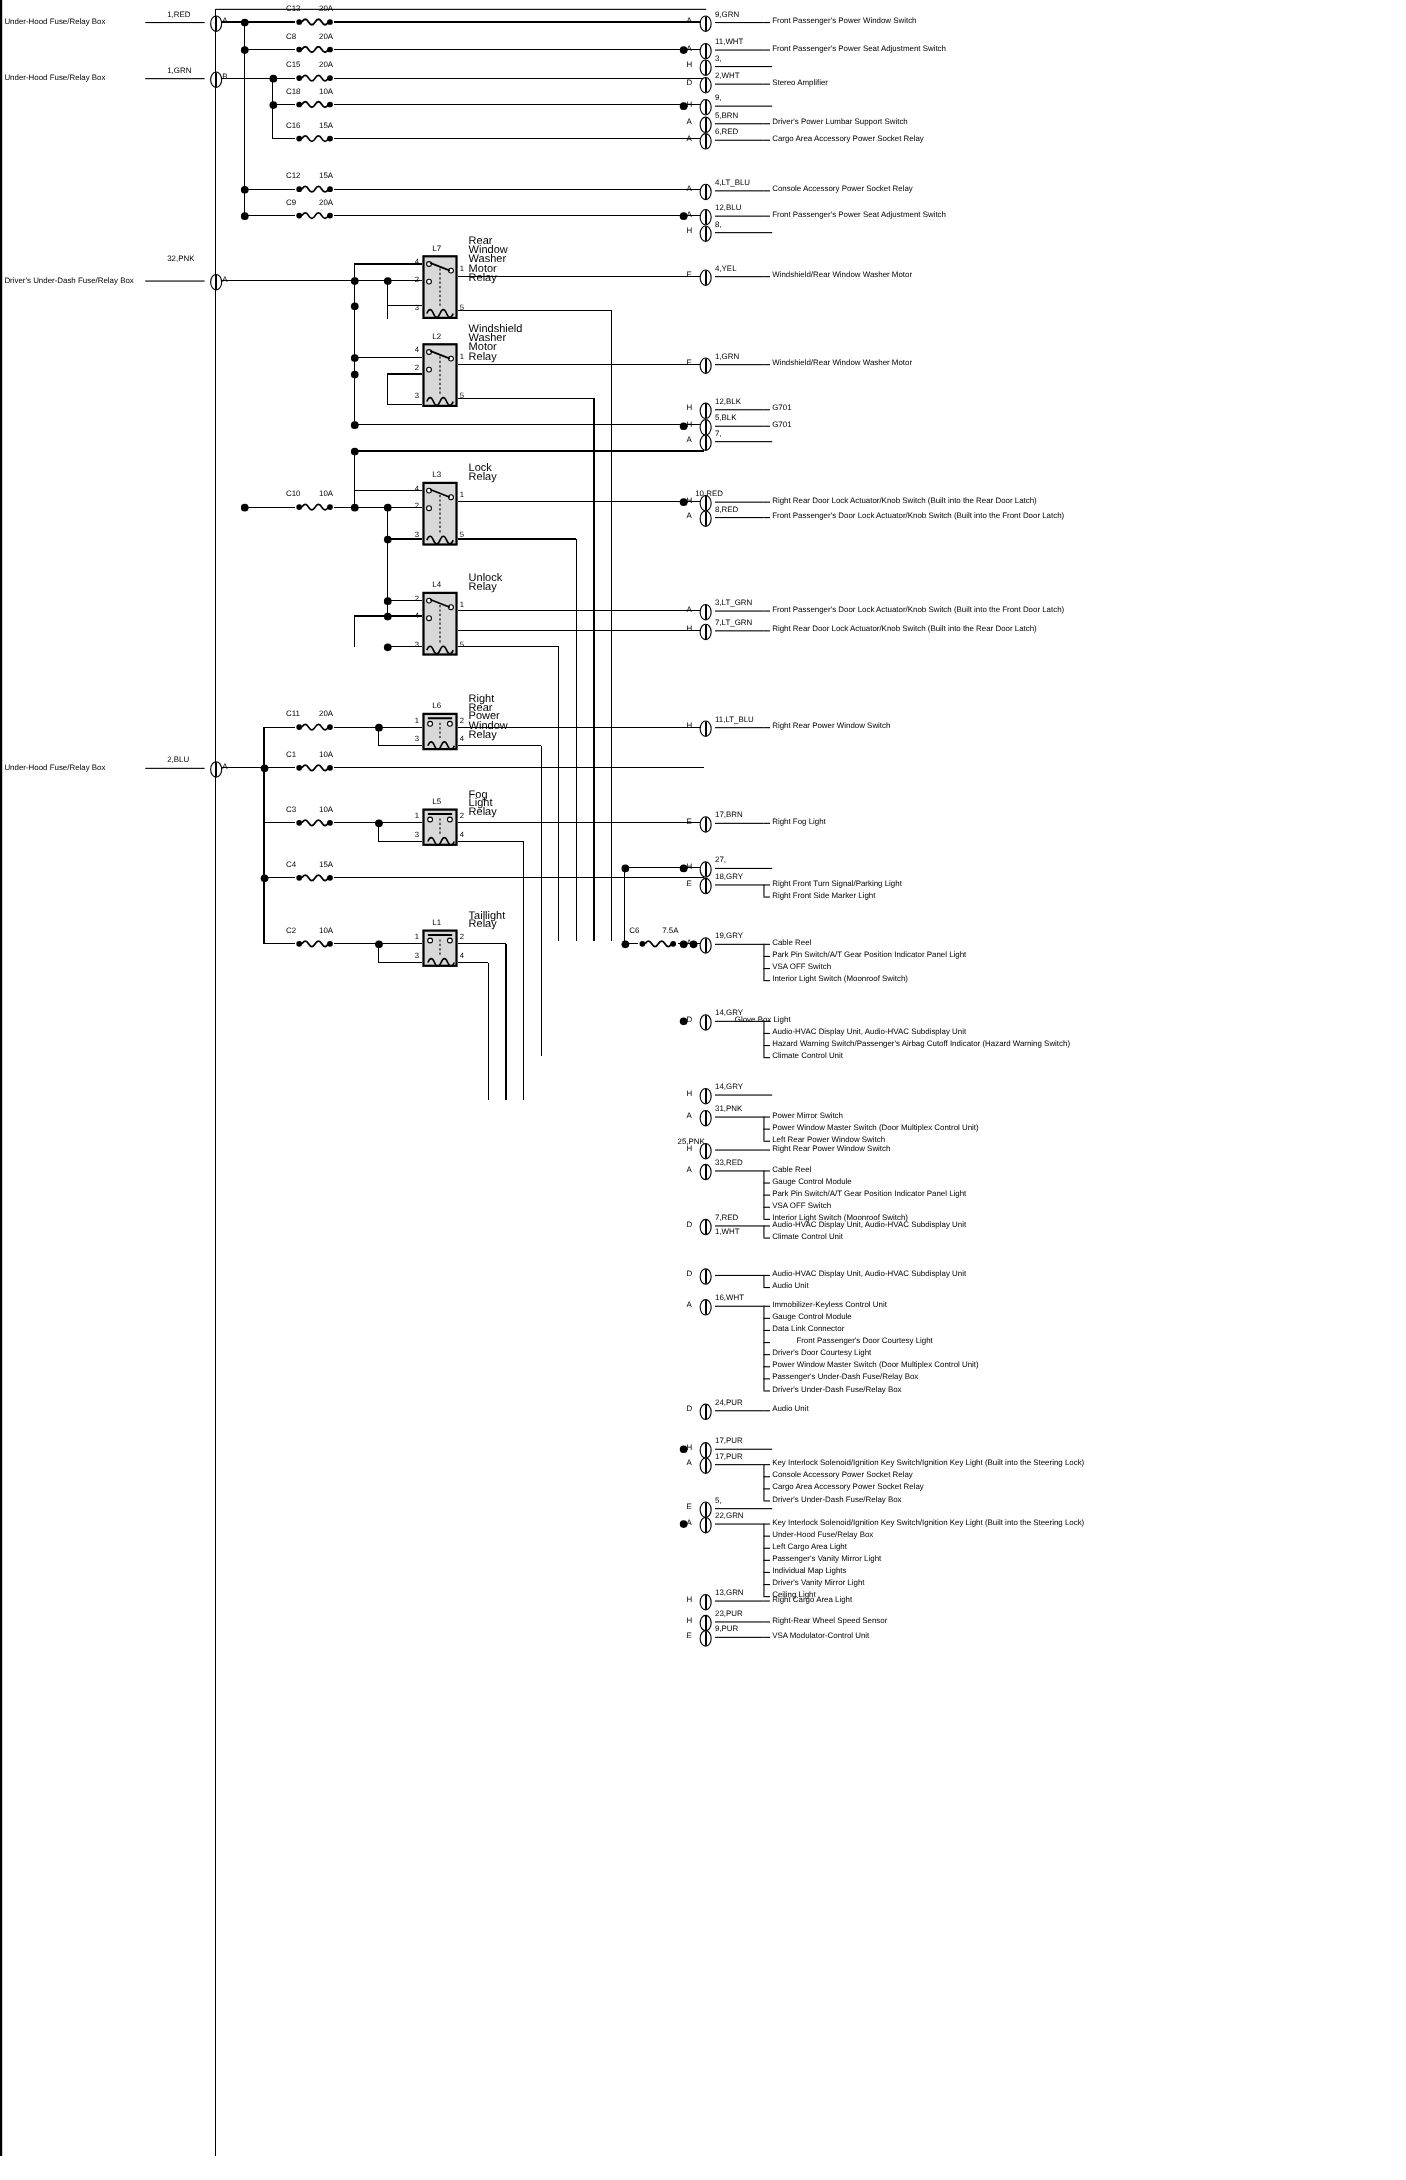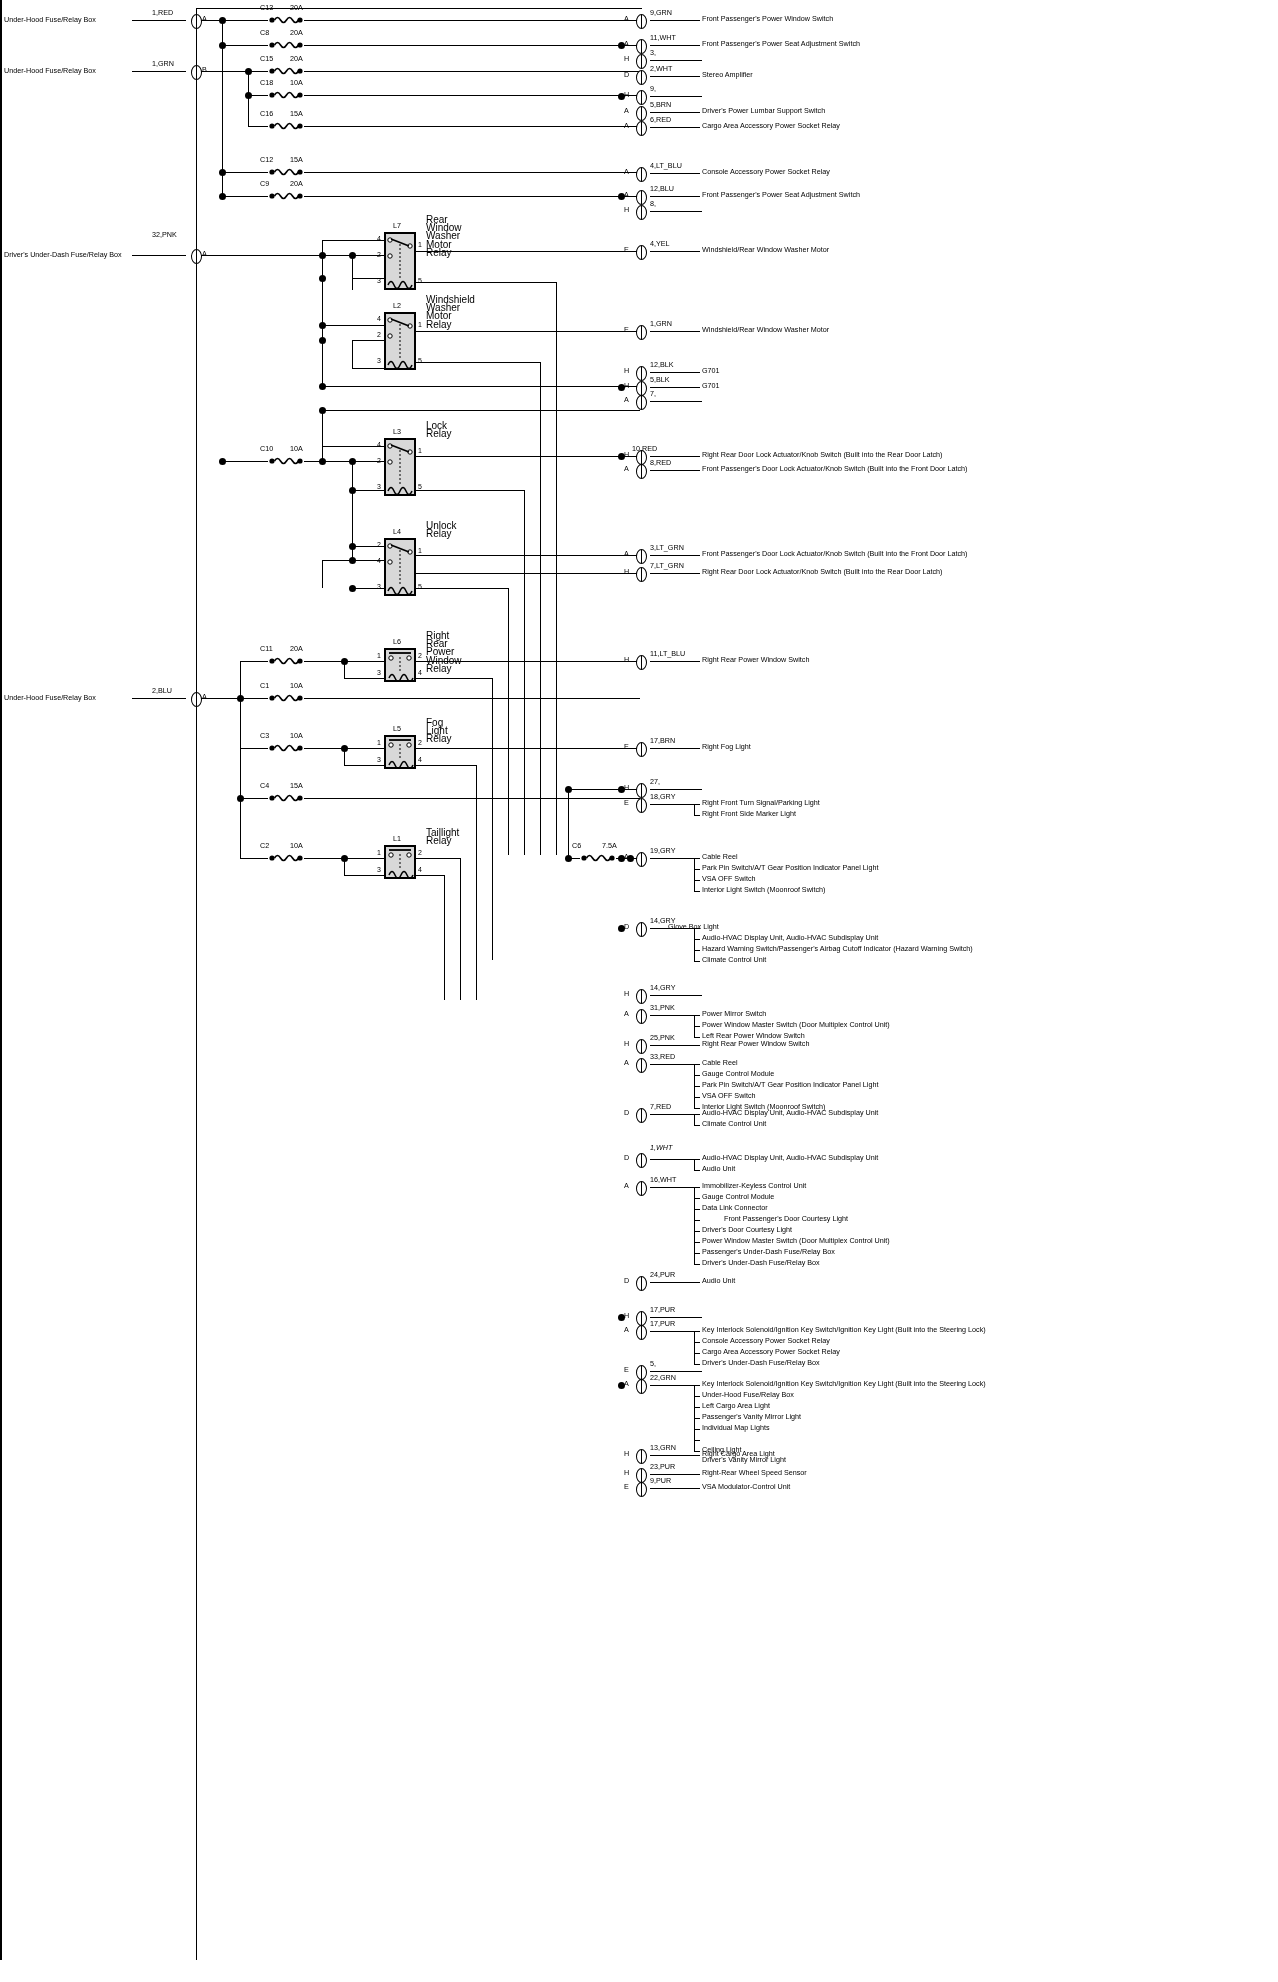--- a/index.html
+++ b/index.html
@@ -563,21 +563,21 @@
       <div class="w h" style="left: 650px; top: 1015px; width: 44px;"></div>
       <div class="w v" style="left: 694px; top: 1015px; height: 22px;"></div>
       <div class="w h" style="left: 694px; top: 1015px; width: 6px;"></div>
       <div class="t" style="left: 702px; top: 1010px;">Power Mirror Switch</div>
       <div class="w h" style="left: 694px; top: 1026px; width: 6px;"></div>
       <div class="t" style="left: 702px; top: 1021px;">Power Window Master Switch (Door Multiplex Control Unit)</div>
       <div class="w h" style="left: 694px; top: 1037px; width: 6px;"></div>
       <div class="t" style="left: 702px; top: 1032px;">Left Rear Power Window Switch</div>
       <div class="conn" style="left: 636px; top: 1039px;"></div>
       <div class="t" style="left: 624px; top: 1040px;">H</div>
-      <div class="t" style="left: 650px; top: 1034px;">25,PNK</div>
+      <div class="t" style="left: 616px; top: 1034px;">25,PNK</div>
       <div class="w h" style="left: 650px; top: 1045px; width: 44px;"></div>
       <div class="w h" style="left: 694px; top: 1045px; width: 6px;"></div>
       <div class="t" style="left: 702px; top: 1040px;">Right Rear Power Window Switch</div>
       <div class="conn" style="left: 636px; top: 1058px;"></div>
       <div class="t" style="left: 624px; top: 1059px;">A</div>
       <div class="t" style="left: 650px; top: 1053px;">33,RED</div>
       <div class="w h" style="left: 650px; top: 1064px; width: 44px;"></div>
       <div class="w v" style="left: 694px; top: 1064px; height: 44px;"></div>
       <div class="w h" style="left: 694px; top: 1064px; width: 6px;"></div>
       <div class="t" style="left: 702px; top: 1059px;">Cable Reel</div>
@@ -593,21 +593,21 @@
       <div class="t" style="left: 624px; top: 1109px;">D</div>
       <div class="t" style="left: 650px; top: 1103px;">7,RED</div>
       <div class="w h" style="left: 650px; top: 1114px; width: 44px;"></div>
       <div class="w v" style="left: 694px; top: 1114px; height: 11px;"></div>
       <div class="w h" style="left: 694px; top: 1114px; width: 6px;"></div>
       <div class="t" style="left: 702px; top: 1109px;">Audio-HVAC Display Unit, Audio-HVAC Subdisplay Unit</div>
       <div class="w h" style="left: 694px; top: 1125px; width: 6px;"></div>
       <div class="t" style="left: 702px; top: 1120px;">Climate Control Unit</div>
       <div class="conn" style="left: 636px; top: 1153px;"></div>
       <div class="t" style="left: 624px; top: 1154px;">D</div>
-      <div class="t" style="left: 650px; top: 1144px; font-style: italic;">1,WHT</div>
+      <div class="t" style="left: 650px; top: 1116px;">1,WHT</div>
       <div class="w h" style="left: 650px; top: 1159px; width: 44px;"></div>
       <div class="w v" style="left: 694px; top: 1159px; height: 11px;"></div>
       <div class="w h" style="left: 694px; top: 1159px; width: 6px;"></div>
       <div class="t" style="left: 702px; top: 1154px;">Audio-HVAC Display Unit, Audio-HVAC Subdisplay Unit</div>
       <div class="w h" style="left: 694px; top: 1170px; width: 6px;"></div>
       <div class="t" style="left: 702px; top: 1165px;">Audio Unit</div>
       <div class="conn" style="left: 636px; top: 1181px;"></div>
       <div class="t" style="left: 624px; top: 1182px;">A</div>
       <div class="t" style="left: 650px; top: 1176px;">16,WHT</div>
       <div class="w h" style="left: 650px; top: 1187px; width: 44px;"></div>
@@ -666,21 +666,21 @@
       <div class="t" style="left: 702px; top: 1380px;">Key Interlock Solenoid/Ignition Key Switch/Ignition Key Light (Built into the Steering Lock)</div>
       <div class="w h" style="left: 694px; top: 1396px; width: 6px;"></div>
       <div class="t" style="left: 702px; top: 1391px;">Under-Hood Fuse/Relay Box</div>
       <div class="w h" style="left: 694px; top: 1407px; width: 6px;"></div>
       <div class="t" style="left: 702px; top: 1402px;">Left Cargo Area Light</div>
       <div class="w h" style="left: 694px; top: 1418px; width: 6px;"></div>
       <div class="t" style="left: 702px; top: 1413px;">Passenger's Vanity Mirror Light</div>
       <div class="w h" style="left: 694px; top: 1429px; width: 6px;"></div>
       <div class="t" style="left: 702px; top: 1424px;">Individual Map Lights</div>
       <div class="w h" style="left: 694px; top: 1440px; width: 6px;"></div>
-      <div class="t" style="left: 702px; top: 1435px; margin-top: 21px;">Driver's Vanity Mirror Light</div>
+      <div class="t" style="left: 702px; top: 1435px;">Driver's Vanity Mirror Light</div>
       <div class="w h" style="left: 694px; top: 1451px; width: 6px;"></div>
       <div class="t" style="left: 702px; top: 1446px;">Ceiling Light</div>
       <div class="conn" style="left: 636px; top: 1449px;"></div>
       <div class="t" style="left: 624px; top: 1450px;">H</div>
       <div class="t" style="left: 650px; top: 1444px;">13,GRN</div>
       <div class="w h" style="left: 650px; top: 1455px; width: 44px;"></div>
       <div class="w h" style="left: 694px; top: 1455px; width: 6px;"></div>
       <div class="t" style="left: 702px; top: 1450px;">Right Cargo Area Light</div>
       <div class="conn" style="left: 636px; top: 1468px;"></div>
       <div class="t" style="left: 624px; top: 1469px;">H</div>

